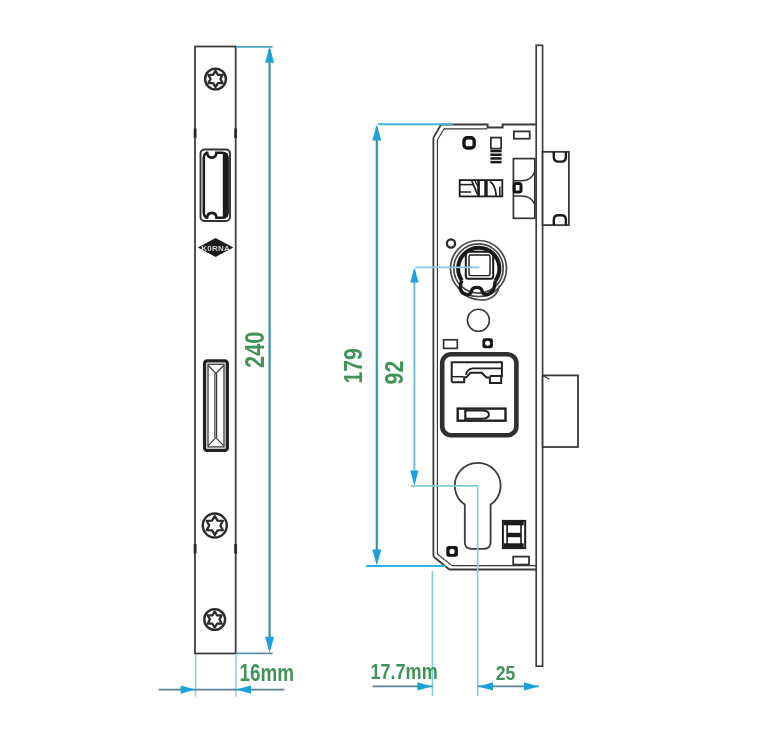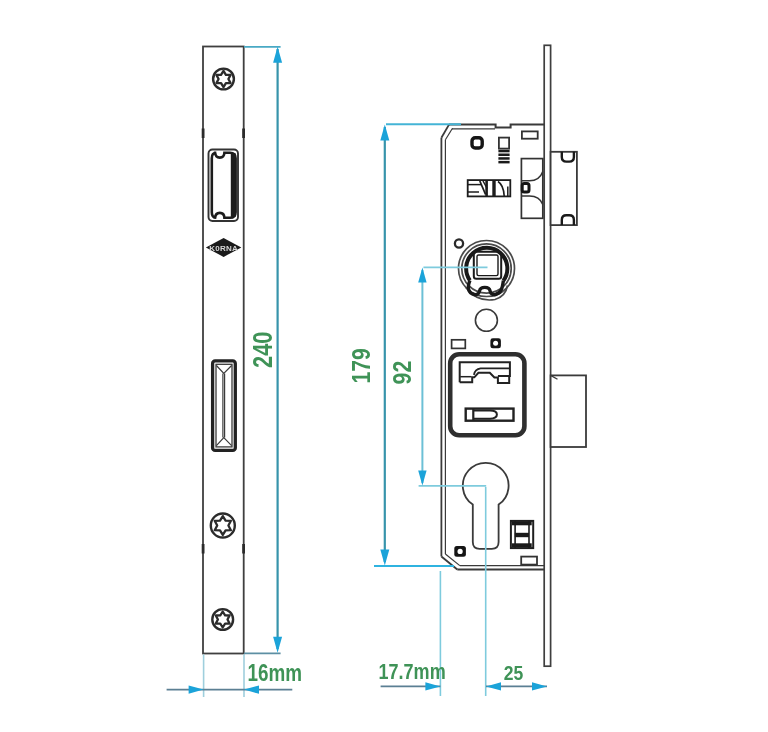--- a/index.html
+++ b/index.html
@@ -1,16 +1,16 @@
 <!DOCTYPE html>
 <html><head>
 <meta charset="utf-8">
 <style>
   html,body{margin:0;padding:0;background:#ffffff;}
-  .wrap{width:704px;height:732px;position:relative;overflow:hidden;background:#5eead4;margin-left:8px;}
+  .wrap{width:704px;height:732px;position:relative;overflow:hidden;background:#5eead4;}
   text{font-family:"Liberation Sans",sans-serif;fill:#3f9357;font-weight:bold;}
 </style>
 </head>
 <body>
 <div class="wrap">
 <svg width="768" height="732" viewBox="0 0 768 732" xmlns="http://www.w3.org/2000/svg">
 <rect width="768" height="732" fill="#ffffff"></rect>
 
 <g stroke="#3f3f3f" fill="none" stroke-width="1.6">
   <rect x="195" y="46.5" width="40.7" height="607" stroke-width="1.8"></rect>

